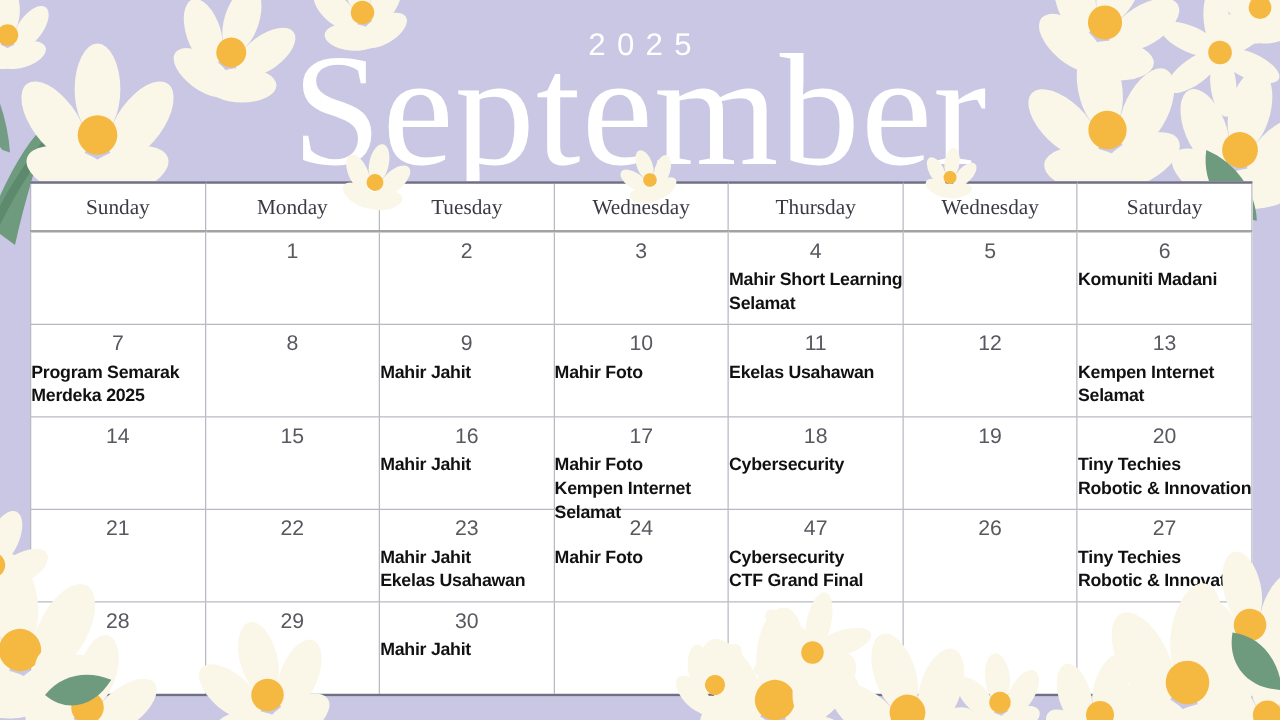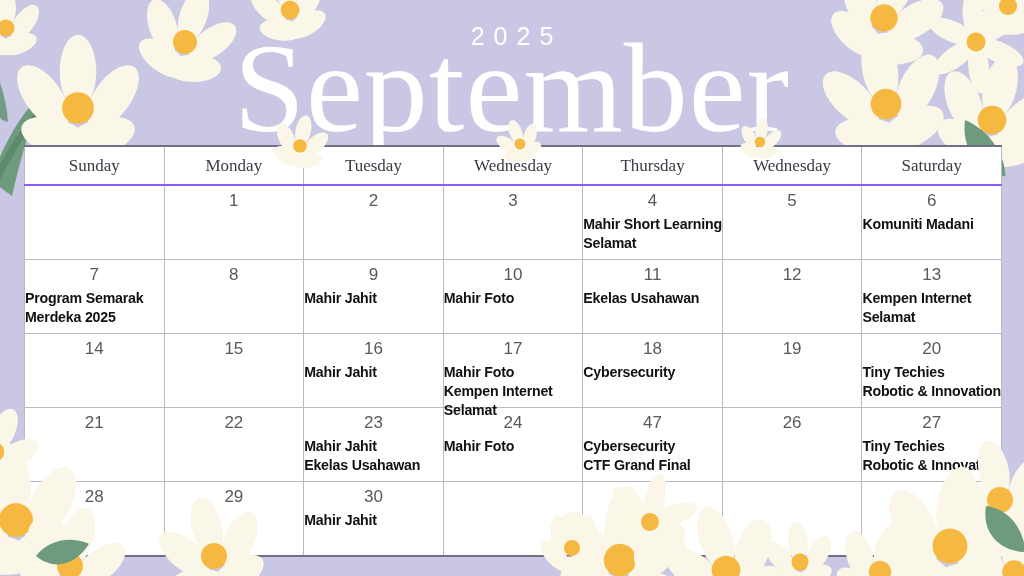--- a/index.html
+++ b/index.html
@@ -77,21 +77,21 @@
   }
   .calendar th, .calendar td {
     border: 1px solid #b9b9c4;
     padding: 0;
     vertical-align: top;
     background: #ffffff;
   }
   .calendar thead th {
     height: 37px;
     border-top: 2px solid #6f6f86;
-    border-bottom: 2px solid #8b5cf6;
+    border-bottom: 2px solid #a3a3a3;
     font-family: "Liberation Serif", serif;
     font-weight: 400;
     font-size: 17px;
     color: #3a3a44;
     text-align: center;
     vertical-align: middle;
   }
   .calendar tbody td {
     height: 73px;
   }

